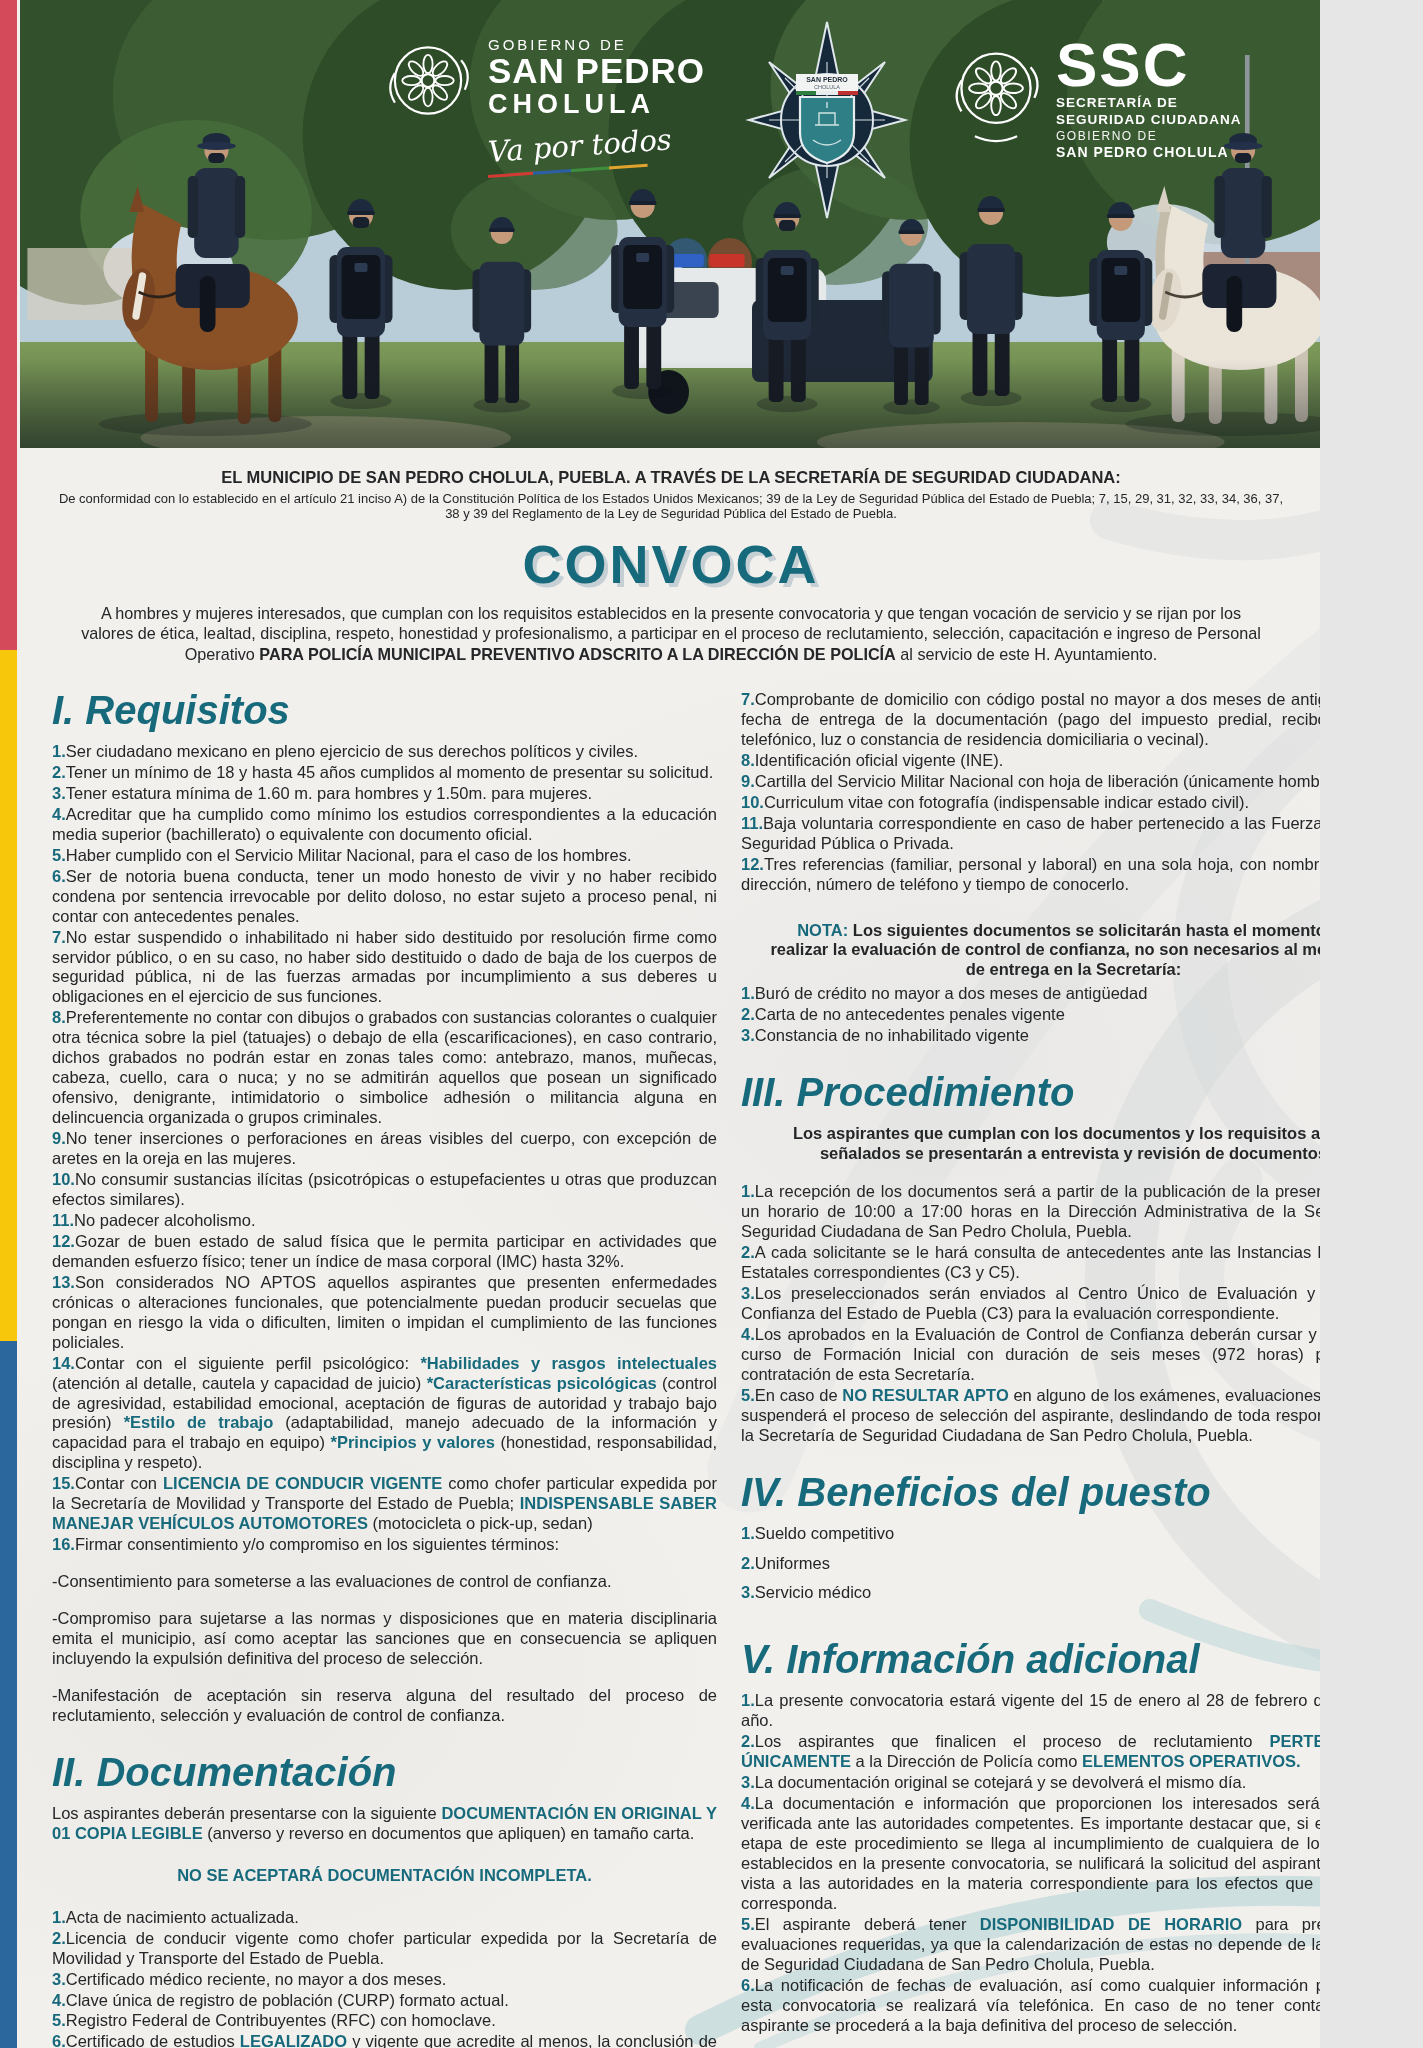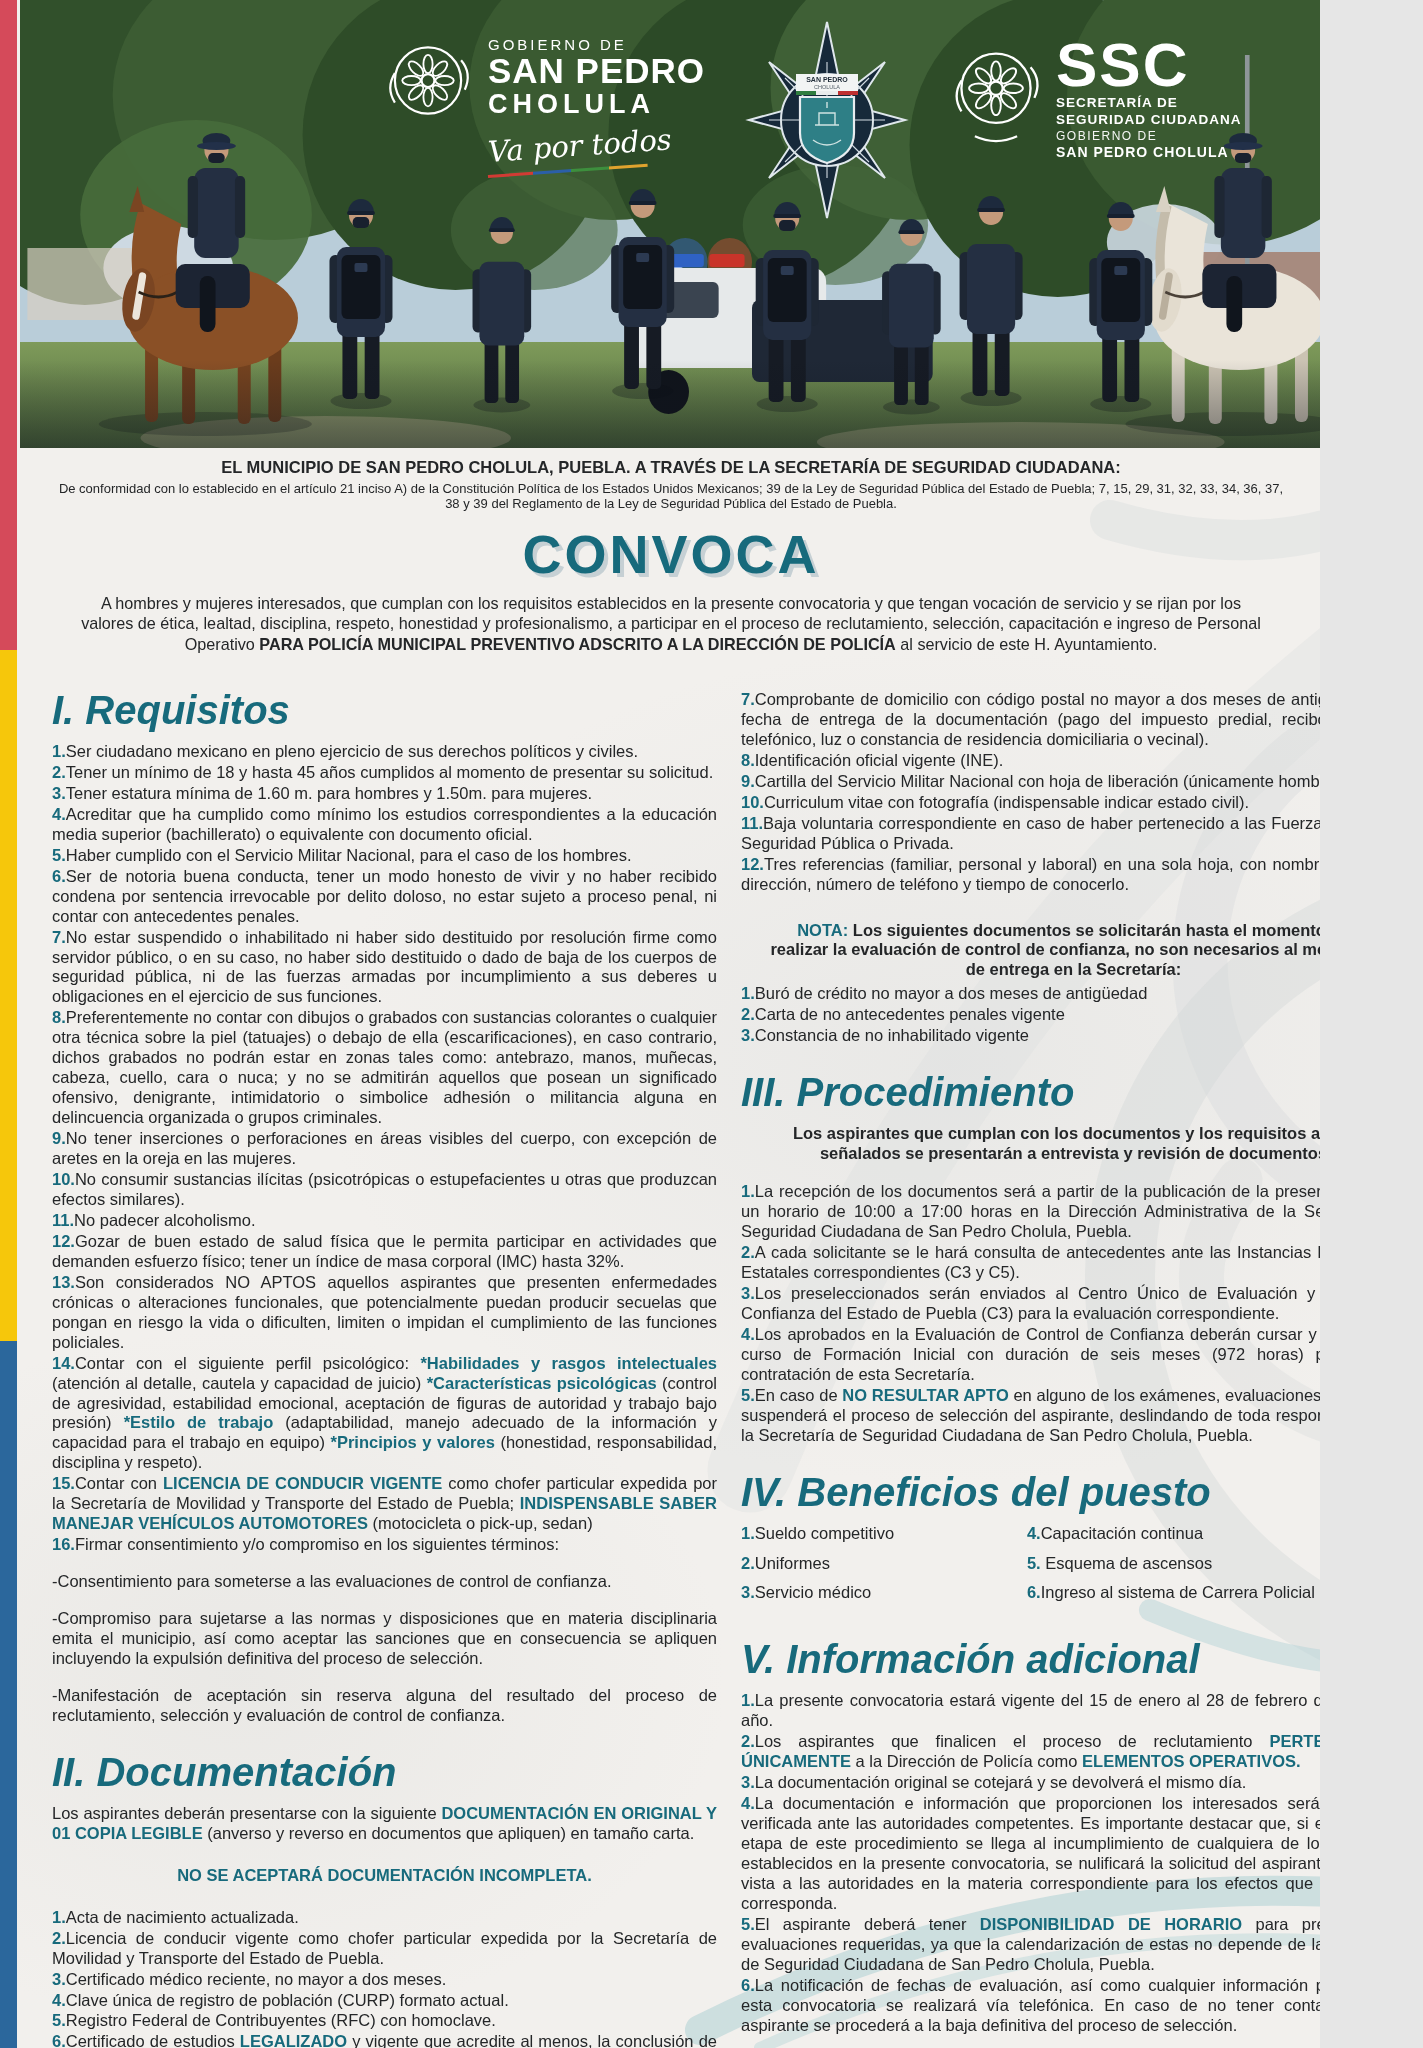--- a/index.html
+++ b/index.html
@@ -33,21 +33,21 @@
   .ssc-big{font-size:62px;font-weight:bold;line-height:.95;letter-spacing:2px;}
   .ssc-l1,.ssc-l2{font-size:13.5px;font-weight:bold;letter-spacing:1px;line-height:1.25;}
   .ssc-l3{font-size:12px;font-weight:400;letter-spacing:1.5px;line-height:1.3;opacity:.95;}
   .ssc-l4{font-size:14px;font-weight:bold;letter-spacing:1px;line-height:1.25;}
   .ssc-text{margin-top:2px;}
 
   
   .wm{position:absolute;inset:0;pointer-events:none;}
 
   
-  .intro{position:absolute;top:458px;left:36px;right:14px;text-align:center;}
+  .intro{position:absolute;top:468px;left:36px;right:14px;text-align:center;}
   .issuer{font-weight:bold;font-size:16.5px;}
   .legal{font-size:13px;margin-top:4px;padding:0 16px;text-align:center;}
   .convoca{font-size:54px;font-weight:bold;color:#176a7c;letter-spacing:3px;line-height:1;
     margin:16px 0 12px;text-shadow:4px 4px 0 #c6d0d4;}
   .audience{font-size:16.2px;margin:4px 44px 0;line-height:1.25;}
 
   
   .cols{position:absolute;top:690px;left:52px;width:1354px;display:flex;gap:24px;font-size:16.5px;line-height:1.21;}
   .col{flex:1;min-width:0;}
   h2.sec{font-style:italic;font-weight:bold;color:#176a7c;font-size:40px;line-height:1;margin:26px 0 12px;}
@@ -395,25 +395,20 @@
           <div class="li"><span class="num">5.</span>En caso de <b class="hl">NO RESULTAR APTO</b> en alguno de los exámenes, evaluaciones o filtros, se suspenderá el proceso de selección del aspirante, deslindando de toda responsabilidad a la Secretaría de Seguridad Ciudadana de San Pedro Cholula, Puebla.</div>
         </div>
 
       <h2 class="sec">IV. Beneficios del puesto</h2>
       <div class="benefits">
         <div>
             <div class="li"><span class="num">1.</span>Sueldo competitivo</div>
             <div class="li"><span class="num">2.</span>Uniformes</div>
             <div class="li"><span class="num">3.</span>Servicio médico</div>
           </div>
-        <div>
-            <div class="li"><span class="num">4.</span>Capacitación continua</div>
-            <div class="li"><span class="num">5.</span> Esquema de ascensos</div>
-            <div class="li"><span class="num">6.</span>Ingreso al sistema de Carrera Policial</div>
-          </div>
       </div>
 
       <h2 class="sec">V. Información adicional</h2>
       <div>
           <div class="li"><span class="num">1.</span>La presente convocatoria estará vigente del 15 de enero al 28 de febrero del presente año.</div>
           <div class="li"><span class="num">2.</span>Los aspirantes que finalicen el proceso de reclutamiento <b class="hl">PERTENECERÁN ÚNICAMENTE</b> a la Dirección de Policía como <b class="hl">ELEMENTOS OPERATIVOS.</b></div>
           <div class="li"><span class="num">3.</span>La documentación original se cotejará y se devolverá el mismo día.</div>
           <div class="li"><span class="num">4.</span>La documentación e información que proporcionen los interesados será remitida y verificada ante las autoridades competentes. Es importante destacar que, si en cualquier etapa de este procedimiento se llega al incumplimiento de cualquiera de los requisitos establecidos en la presente convocatoria, se nulificará la solicitud del aspirante y se dará vista a las autoridades en la materia correspondiente para los efectos que en derecho corresponda.</div>
           <div class="li"><span class="num">5.</span>El aspirante deberá tener <b class="hl">DISPONIBILIDAD DE HORARIO</b> para presentar las evaluaciones requeridas, ya que la calendarización de estas no depende de la Secretaría de Seguridad Ciudadana de San Pedro Cholula, Puebla.</div>
           <div class="li"><span class="num">6.</span>La notificación de fechas de evaluación, así como cualquier información pertinente a esta convocatoria se realizará vía telefónica. En caso de no tener contacto con el aspirante se procederá a la baja definitiva del proceso de selección.</div>

